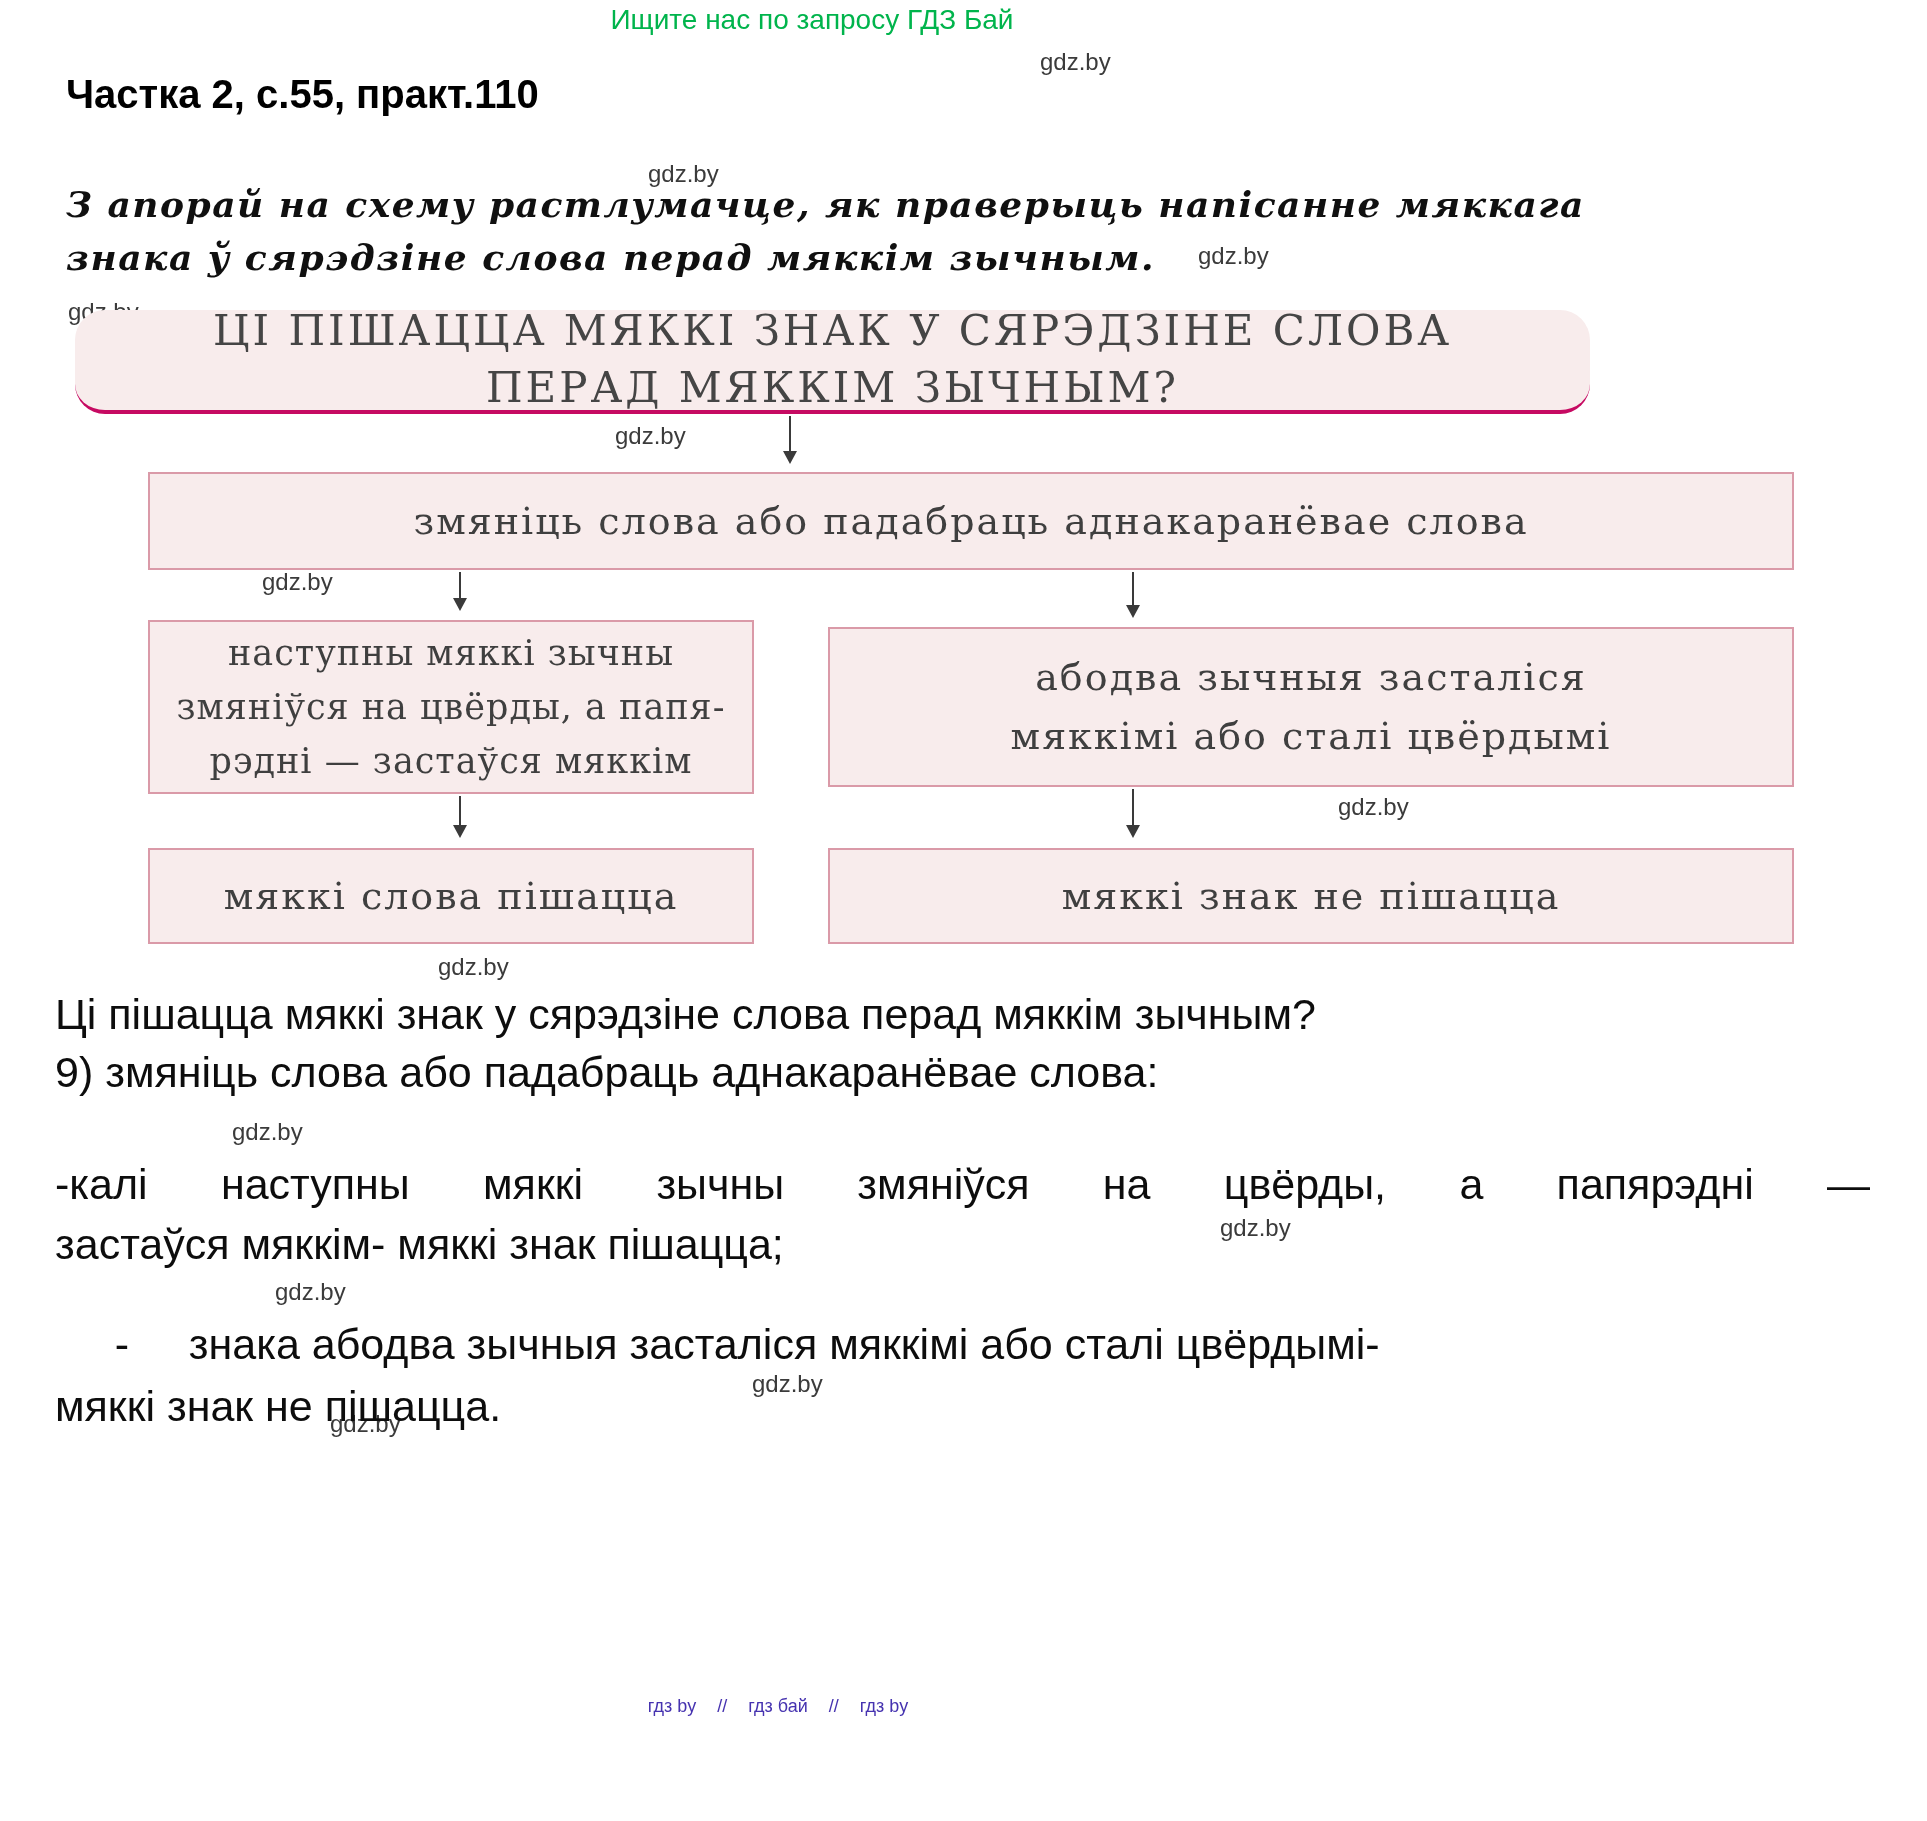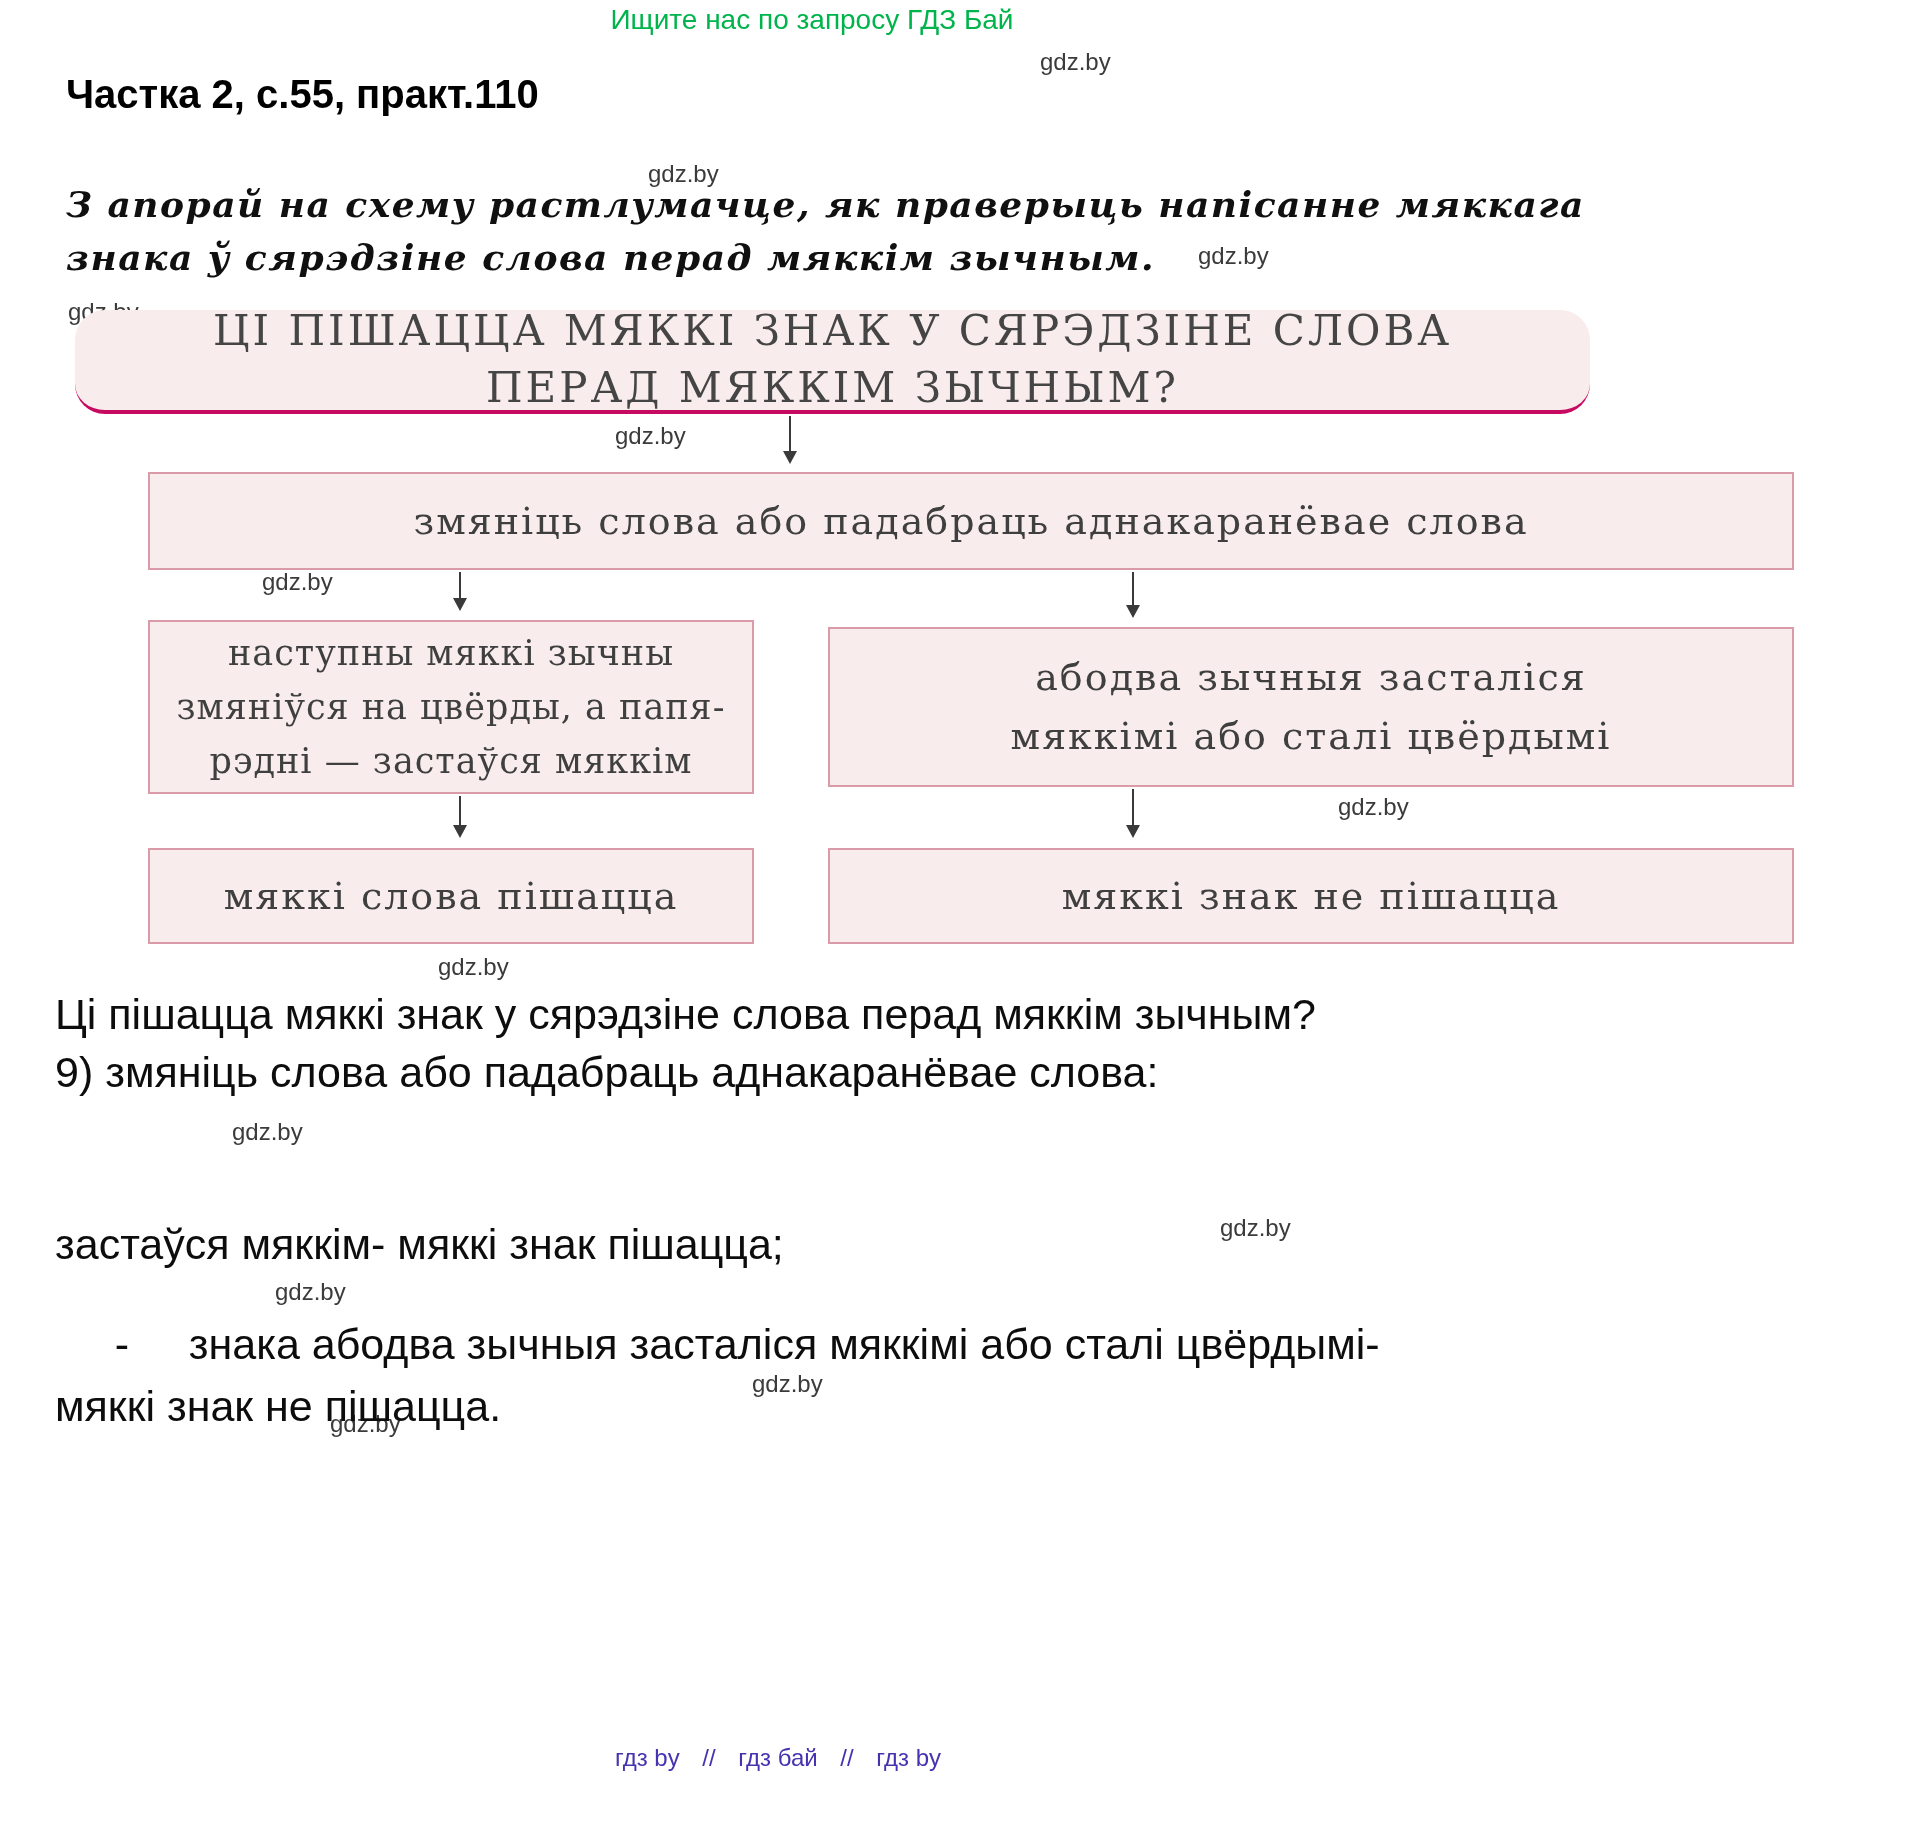--- a/index.html
+++ b/index.html
@@ -43,22 +43,22 @@
     content: ""; position: absolute; bottom: -13px; left: -8px;
     width: 0; height: 0; border: 7px solid transparent; border-top: 13px solid #3a3a3a;
   }
   .ans {
     position: absolute; left: 55px; font-size: 43px; color: #0d0d0d; white-space: pre;
   }
   .just {
     width: 1815px; white-space: normal; text-align: justify; text-align-last: justify;
   }
   .footer {
-    position: absolute; top: 1744px; left: 778px; transform: translateX(-50%);
-    font-size: 24px; color: #4633b0; white-space: nowrap; text-align: center;
+    position: absolute; top: 1696px; left: 778px; transform: translateX(-50%);
+    font-size: 18px; color: #4633b0; white-space: nowrap; text-align: center;
   }
   .footer a { color: #4633b0; text-decoration: none; margin: 0 8px; }
   .footer .sep { margin: 0 8px; }
 </style>
 </head>
 <body>
 
 <div id="page">
 
   <div class="promo">Ищите нас по запросу ГДЗ Бай</div>
@@ -105,20 +105,21 @@
   <div class="arrow" style="left:459px;top:796px;height:36px"></div>
   <div class="arrow" style="left:1132px;top:789px;height:43px"></div>
 
   <div class="fc-box" style="left:148px;top:848px;width:602px;height:92px;font-size:38px">мяккі слова пішацца</div>
 
   <div class="fc-box" style="left:828px;top:848px;width:962px;height:92px;font-size:38px">мяккі знак не пішацца</div>
 
   <div class="ans" style="top:990px">Ці пішацца мяккі знак у сярэдзіне слова перад мяккім зычным?</div>
   <div class="ans" style="top:1048px">9) змяніць слова або падабраць аднакаранёвае слова:</div>
 
+  <div class="ans just" style="top:1160px">-калі наступны мяккі зычны змяніўся на цвёрды, а папярэдні —</div>
   <div class="ans" style="top:1220px">застаўся мяккім- мяккі знак пішацца;</div>
 
   <div class="ans" style="top:1320px">     -     знака абодва зычныя засталіся мяккімі або сталі цвёрдымі-</div>
   <div class="ans" style="top:1382px">мяккі знак не пішацца.</div>
 
   <div class="footer">
     <a href="#">гдз by</a>
     <span class="sep">//</span>
     <a href="#">гдз бай</a>
     <span class="sep">//</span>

